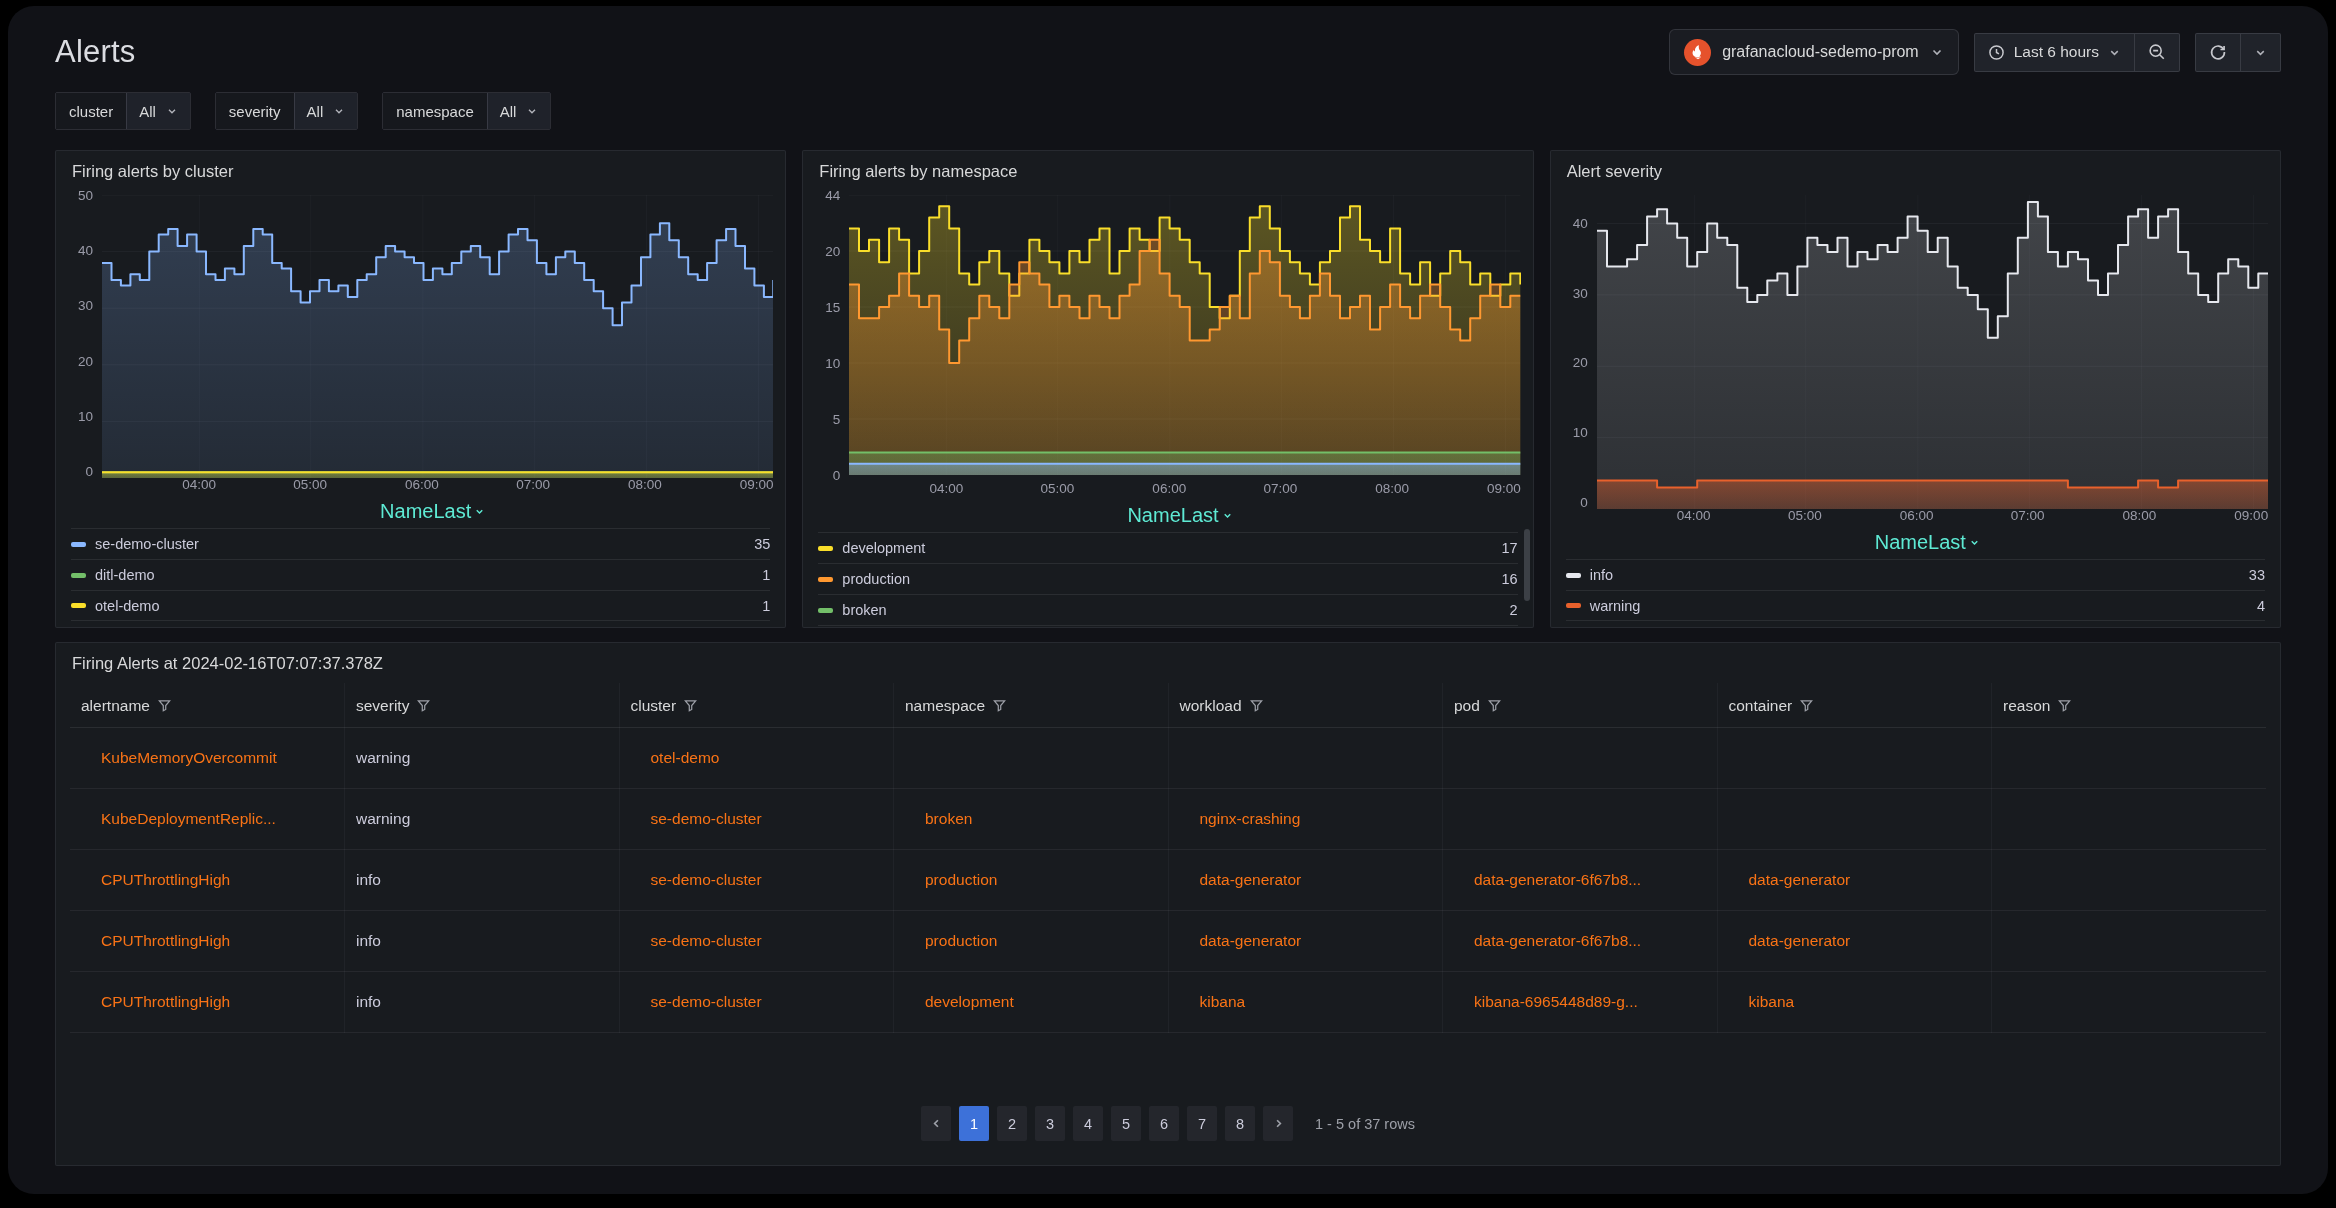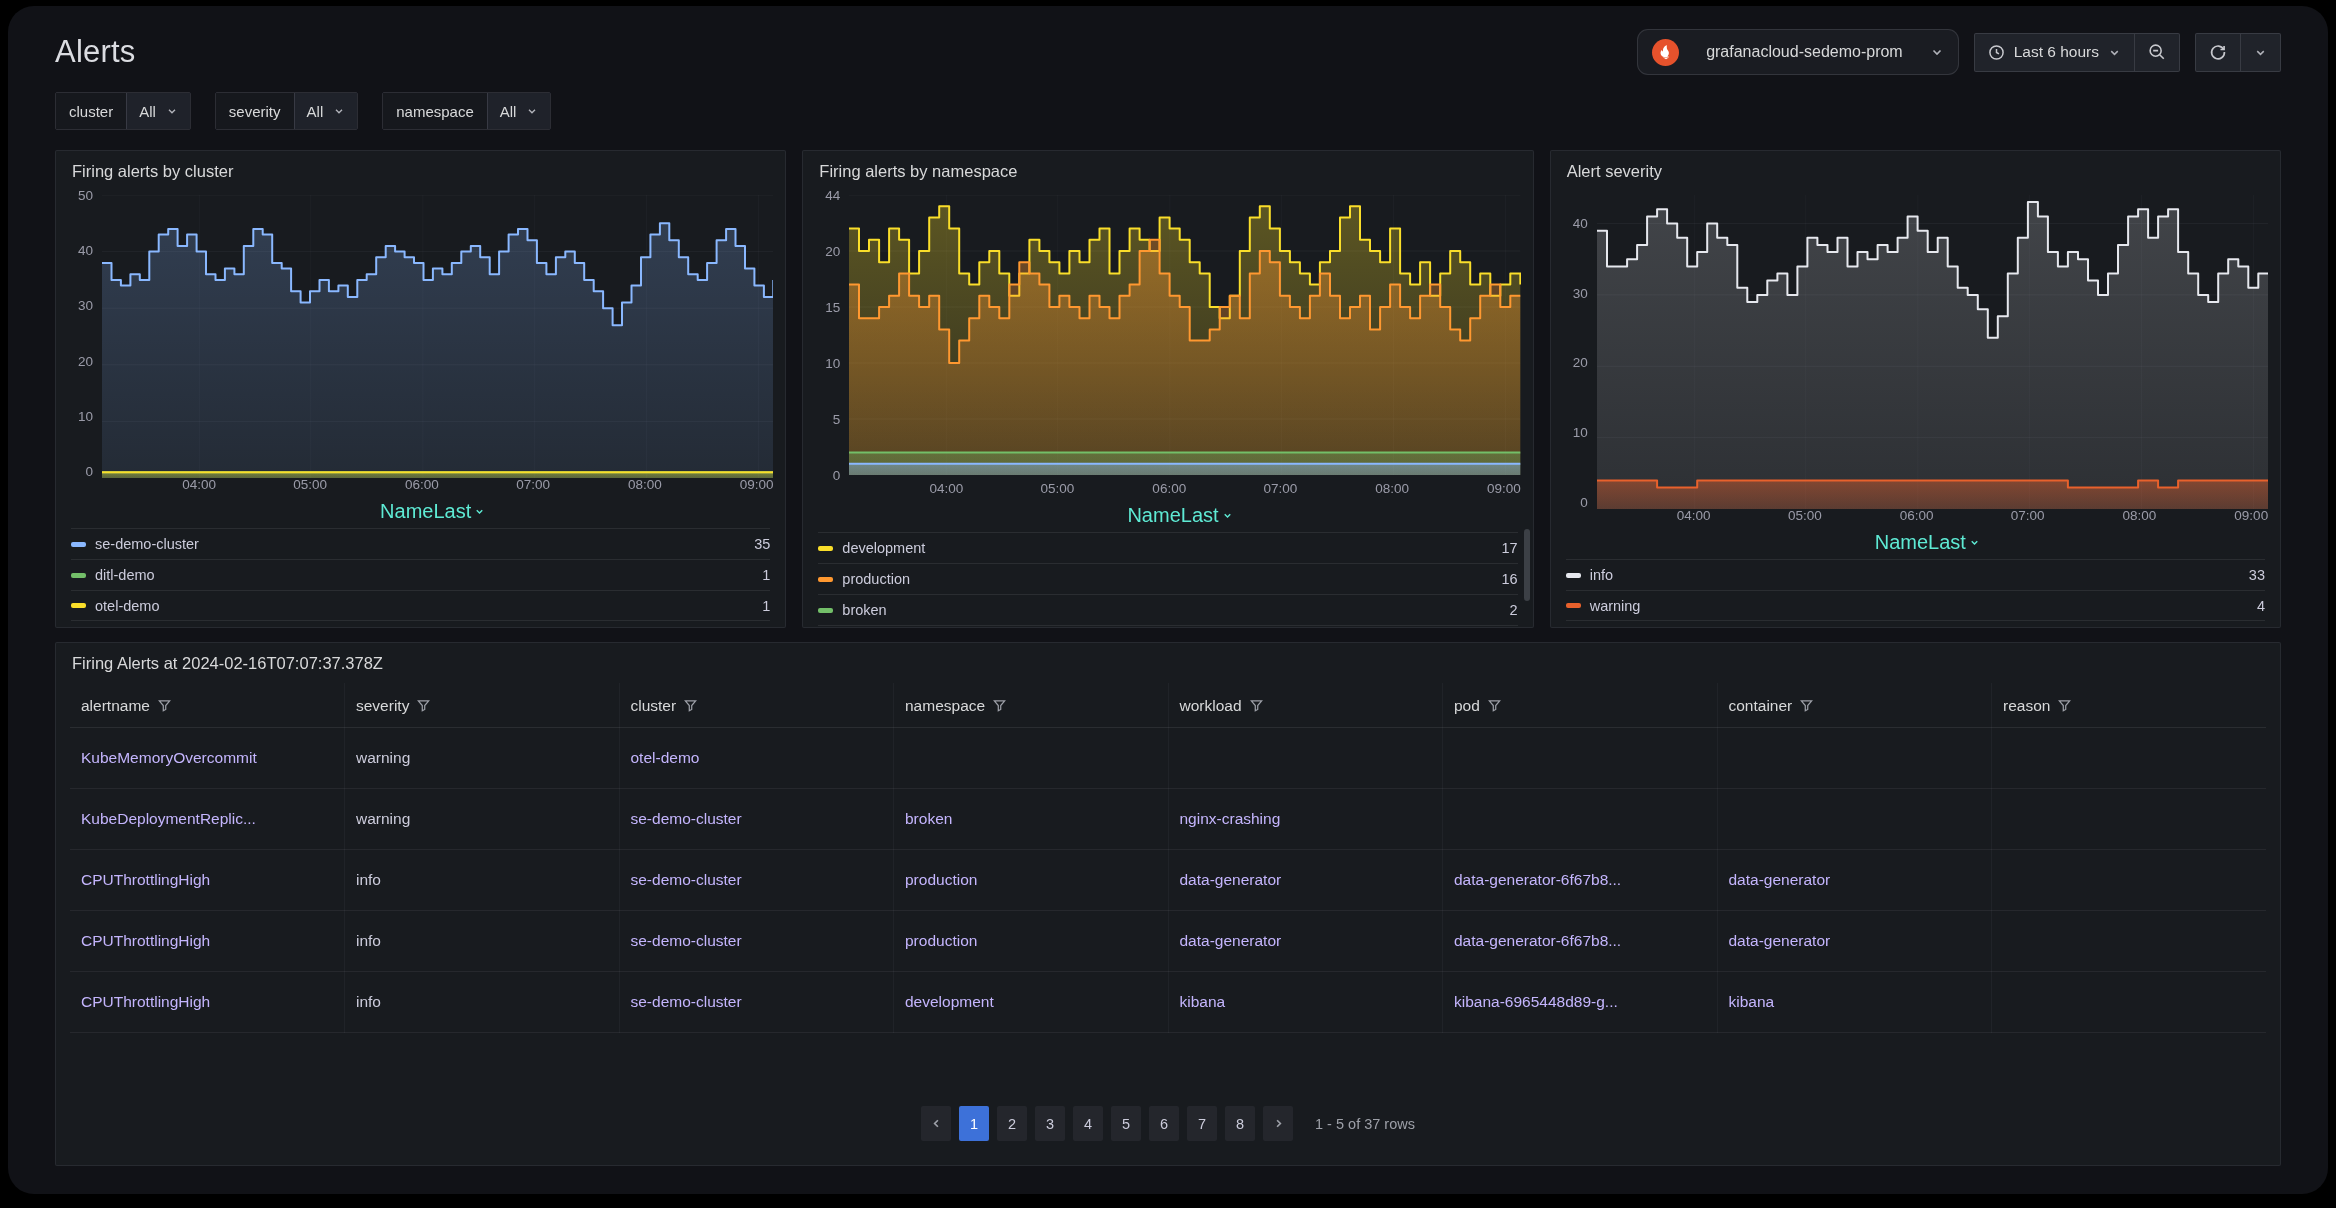--- a/index.html
+++ b/index.html
@@ -5,22 +5,22 @@
   * { margin:0; padding:0; box-sizing:border-box; }
   html,body { width:2336px; height:1208px; background:#000; overflow:hidden;
     font-family:"Liberation Sans","DejaVu Sans",sans-serif; }
   .window { position:absolute; inset:6px 8px 14px 8px; border-radius:26px;
     background:#111217; padding:20px 47px 0; overflow:hidden; }
 
   
   .page-header { display:flex; align-items:center; justify-content:space-between; height:52px; }
   h1 { color:#dbdce1; font-size:31px; font-weight:500; letter-spacing:.2px; }
   .toolbar { display:flex; align-items:center; gap:15px; }
-  .ds-picker { display:flex; align-items:center; gap:27px; height:46px; padding:0 14px;
-    background:#1a1c22; border:1px solid rgba(204,204,220,.14); border-radius:11px;
+  .ds-picker { display:flex; align-items:center; gap:11px; height:46px; padding:0 14px;
+    background:#1a1c22; border:1px solid rgba(204,204,220,.14); border-radius:6px;
     color:#d8d9da; font-size:16px; cursor:pointer; }
   .prom-badge { width:27px; height:27px; border-radius:50%; background:#e6522c;
     display:flex; align-items:center; justify-content:center; }
   .btn-group { display:flex; align-items:stretch; height:39px;
     background:#20232a; border:1px solid rgba(204,204,220,.14); border-radius:2px; color:#d8d9da; }
   .seg { display:flex; align-items:center; gap:9px; padding:0 13px; font-size:15.5px;
     font-weight:500; cursor:pointer; }
   .seg + .seg { border-left:1px solid rgba(204,204,220,.14); }
   .seg.icon-only { padding:0 13px; }
   .icon { display:inline-flex; color:#c7c8cd; }
@@ -66,21 +66,21 @@
   .table-panel { margin-top:14px; height:524px; display:flex; flex-direction:column; padding-bottom:0; }
   .table-wrap { padding:0 14px; }
   table { width:100%; border-collapse:collapse; table-layout:fixed; }
   th { text-align:left; padding:14px 11px 12px; font-size:15.5px; font-weight:500; color:#d8d9da;
     border-bottom:1px solid rgba(204,204,220,.10); border-right:1px solid rgba(204,204,220,.05);
     cursor:pointer; white-space:nowrap; }
   th:last-child, td:last-child { border-right:none; }
   td { height:61px; padding:0 11px; font-size:15.5px; color:#ccccdc;
     border-bottom:1px solid rgba(204,204,220,.08); border-right:1px solid rgba(204,204,220,.05);
     white-space:nowrap; overflow:hidden; text-overflow:ellipsis; }
-  td a { color:#c4b5fd; text-decoration:none; cursor:pointer; }
+  td a { color:#f97316; text-decoration:none; cursor:pointer;margin-left:20px; }
   .funnel { margin-left:7px; color:#9da0a8; vertical-align:-2px; }
 
   .pagination { margin-top:auto; display:flex; align-items:center; justify-content:center;
     gap:8px; padding:14px 0 24px; }
   .pg-btn { min-width:30px; height:35px; padding:0 8px; border-radius:2px; background:#24262c;
     color:#ccccdc; display:flex; align-items:center; justify-content:center; font-size:14.5px;
     cursor:pointer; border:none; }
   .pg-btn.active { background:#3d71d9; color:#fff; }
   .pg-btn.nav { color:#9da0a8; }
   .pg-summary { margin-left:14px; font-size:14.5px; color:#9da0a8; }

